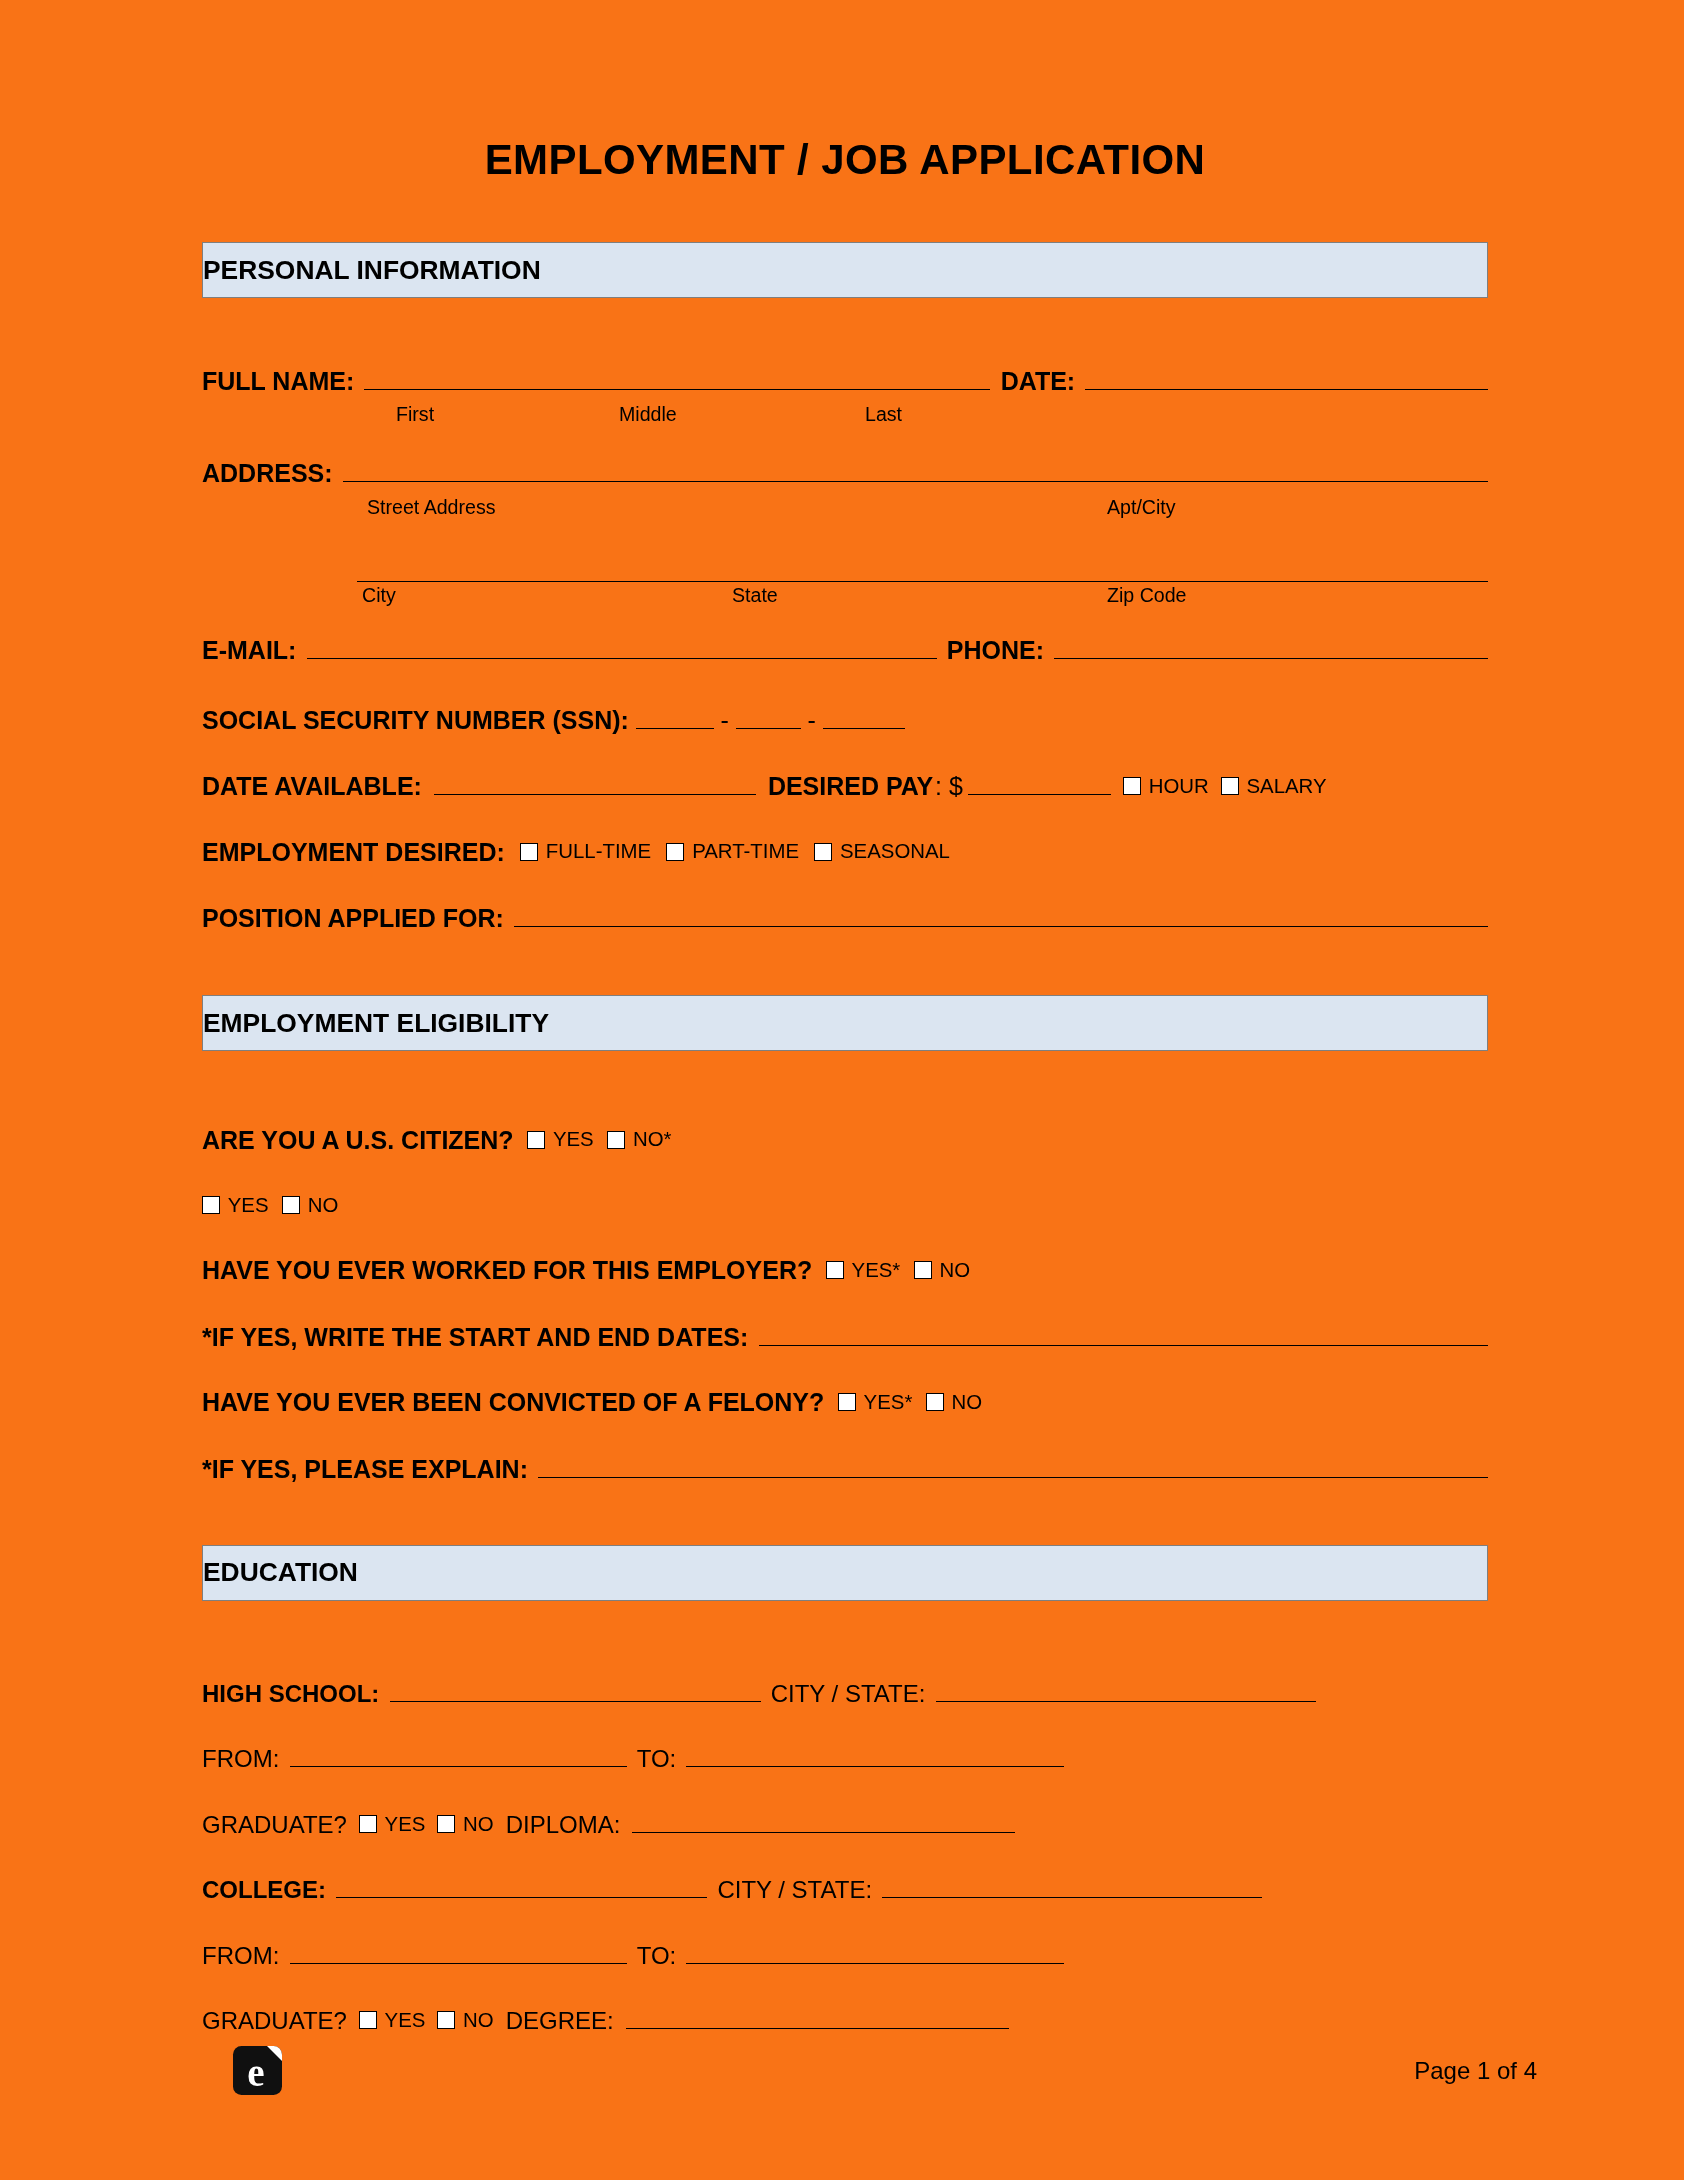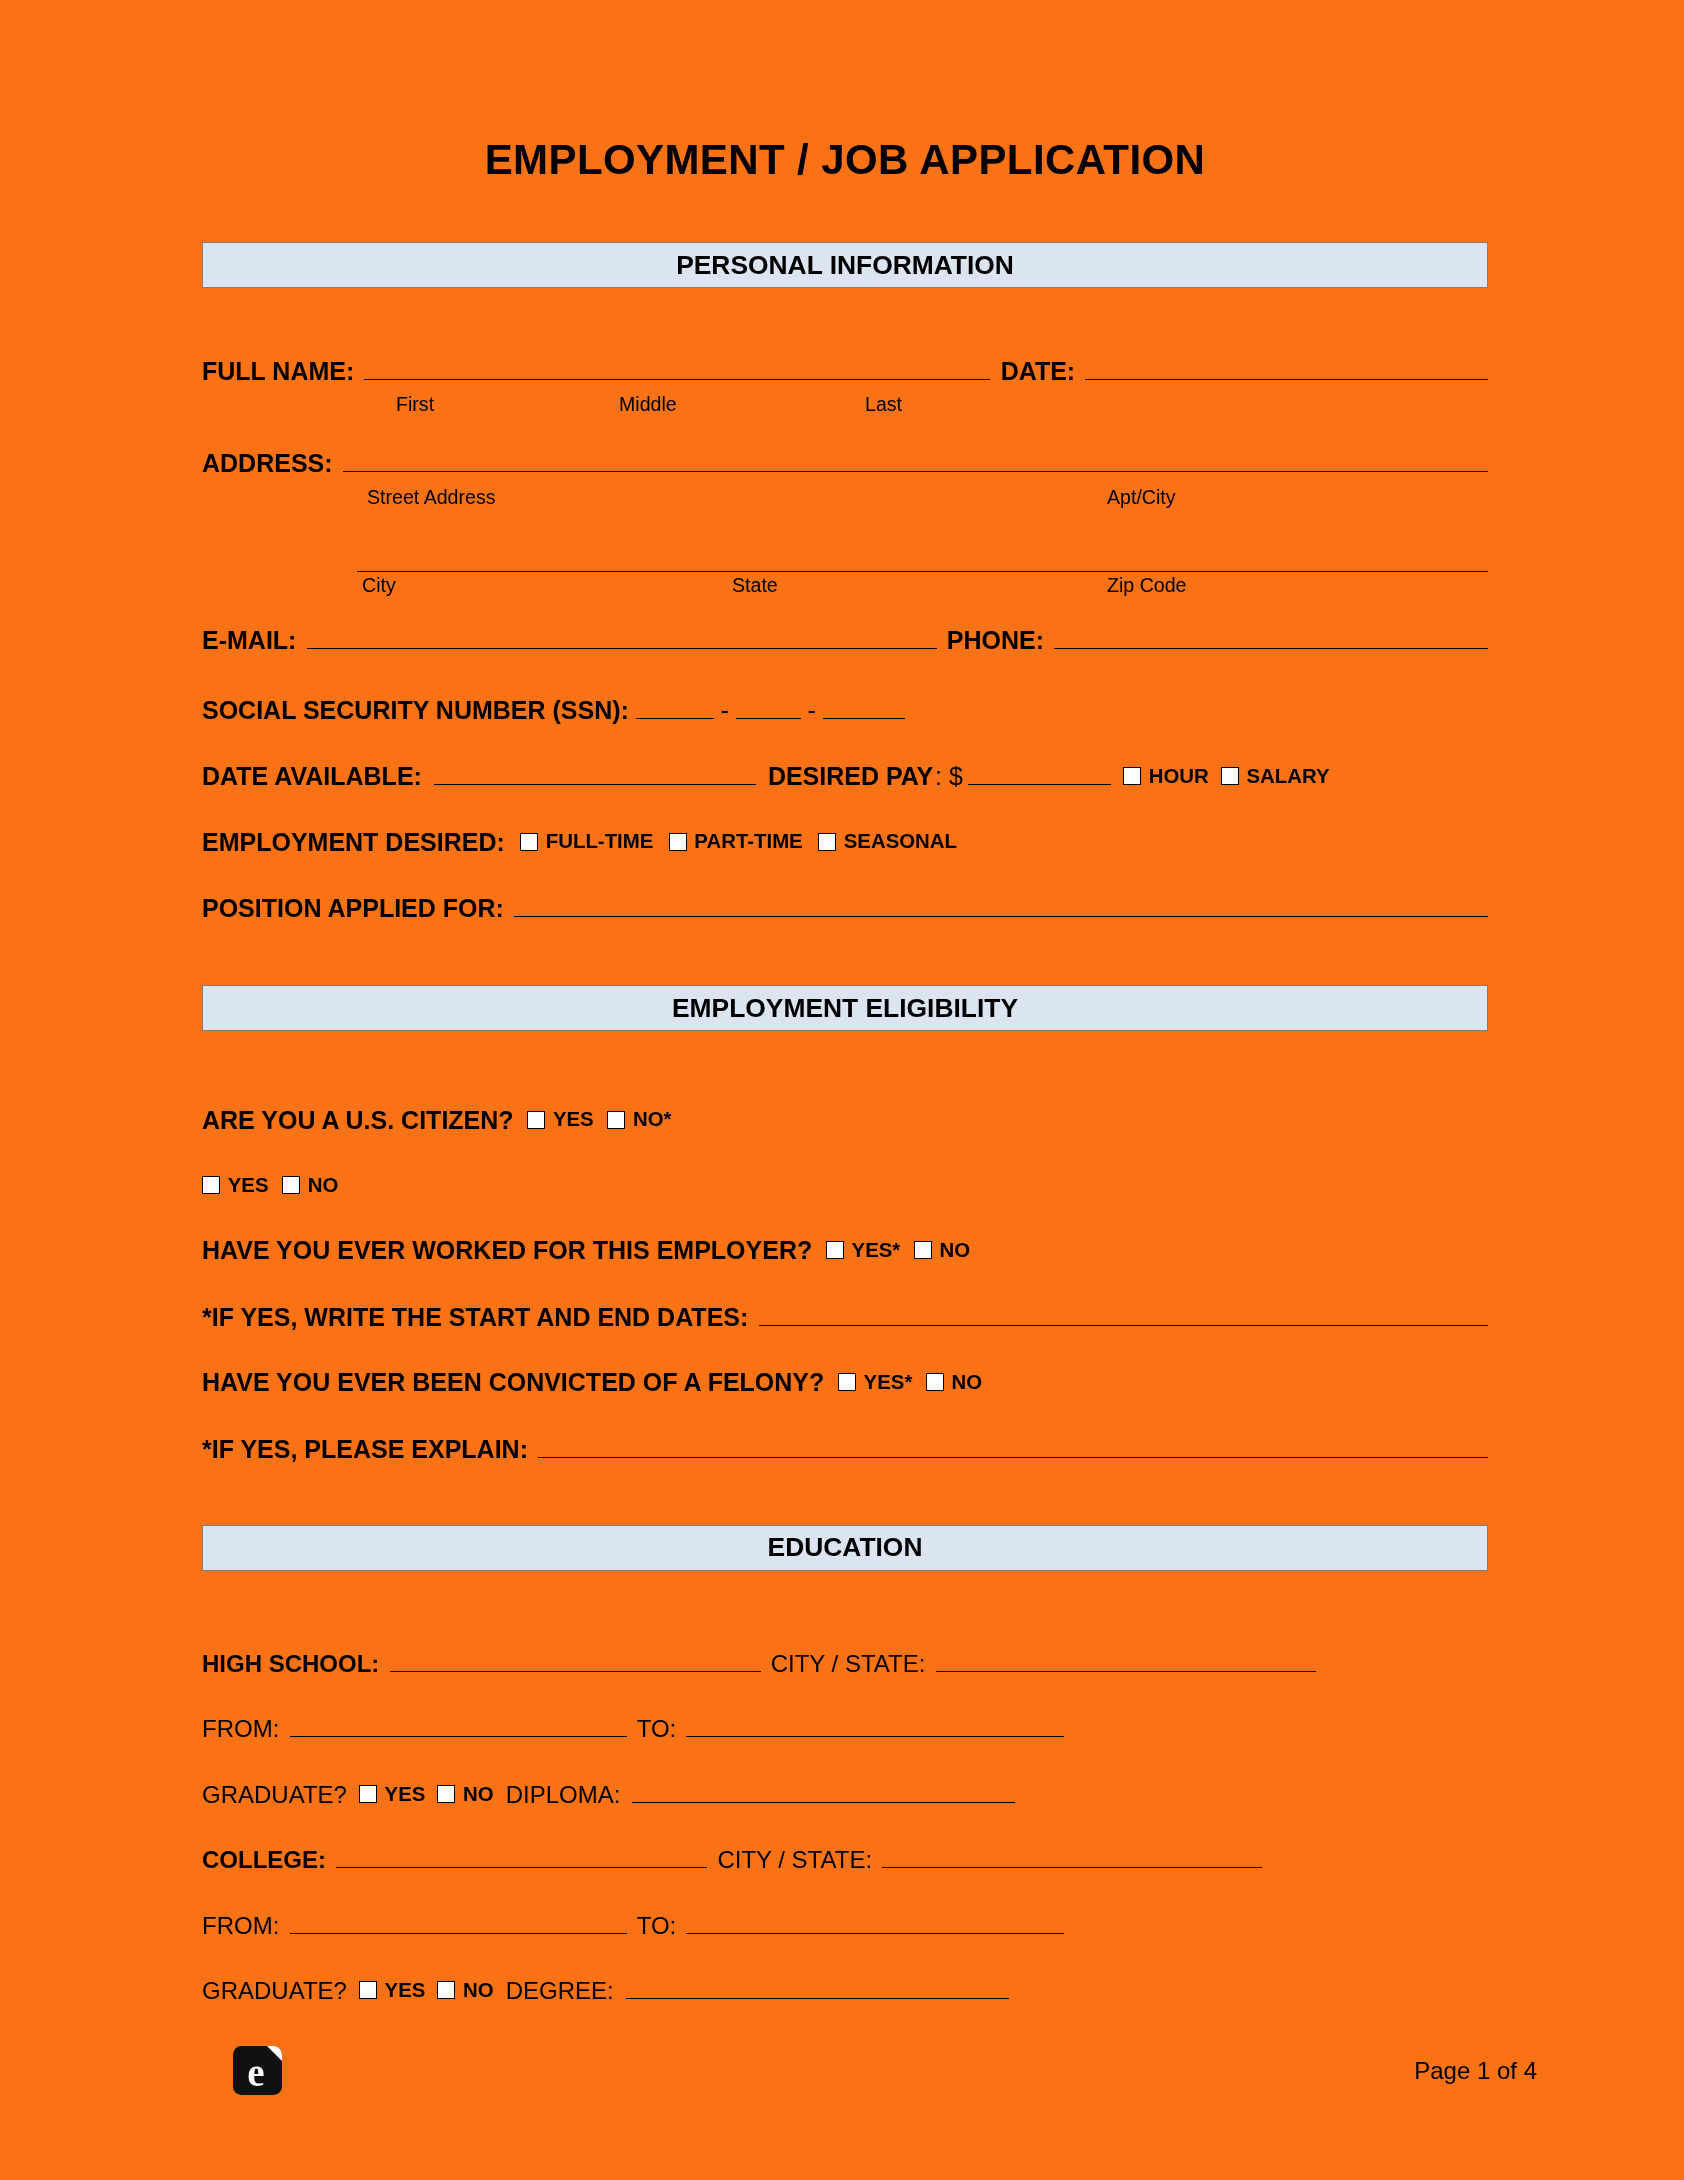--- a/index.html
+++ b/index.html
@@ -8,39 +8,39 @@
     width: 1685px; height: 2181px; position: relative; overflow: hidden;
     background: #f97316; color: #000;
     font-family: "Liberation Sans", sans-serif;
     padding: 136px 197px 0 202px;
   }
   .title {
     text-align: center; font-size: 42px; font-weight: bold;
     letter-spacing: 0.4px; line-height: 48px;
   }
   .section-header {
-    margin-top: 58px; height: 46px;
+    margin-top: 58px; height: 56px;
     background: #dbe5f1; border: 1.3px solid #7f7f7f;
-    display: flex; align-items: center; justify-content: center;
+    display: flex; align-items: center; justify-content: flex-start;
     font-size: 26.4px; font-weight: bold;
   }
   .row {
     display: flex; align-items: baseline; gap: 10.2px;
     font-size: 25px; line-height: 31px; white-space: nowrap; text-align: center;
   }
   .row.edu { font-size: 24px; line-height: 32px; font-weight: normal; }
   .b { font-weight: bold; }
   .blank {
     display: inline-block; border-bottom: 1.7px solid #000;
     height: 25.6px; margin-bottom: -5.1px; flex: none;
   }
   .grow { flex: 1 1 auto; }
   .subrow { position: relative; height: 25.6px; font-size: 19.6px; margin-top: 5.1px; }
   .subrow span { position: absolute; top: 1.7px; }
-  .opt { display: inline-flex; align-items: center; gap: 7.7px; font-size: 20.4px; font-weight: bold; }
+  .opt { display: inline-flex; align-items: center; gap: 7.7px; font-size: 20.4px; font-weight: normal; }
   .cb { width: 18px; height: 18px; border: 1.7px solid #000; flex: none; background: #fff; }
   .dash { font-weight: normal; }
   .footer {
     position: absolute; left: 233px; right: 148px; top: 2044px; height: 53px;
     display: flex; justify-content: space-between; align-items: center;
   }
   .logo {
     width: 49px; height: 49px; background: #101010; border-radius: 8.5px;
     position: relative; overflow: hidden;
     display: flex; align-items: center; justify-content: center;

